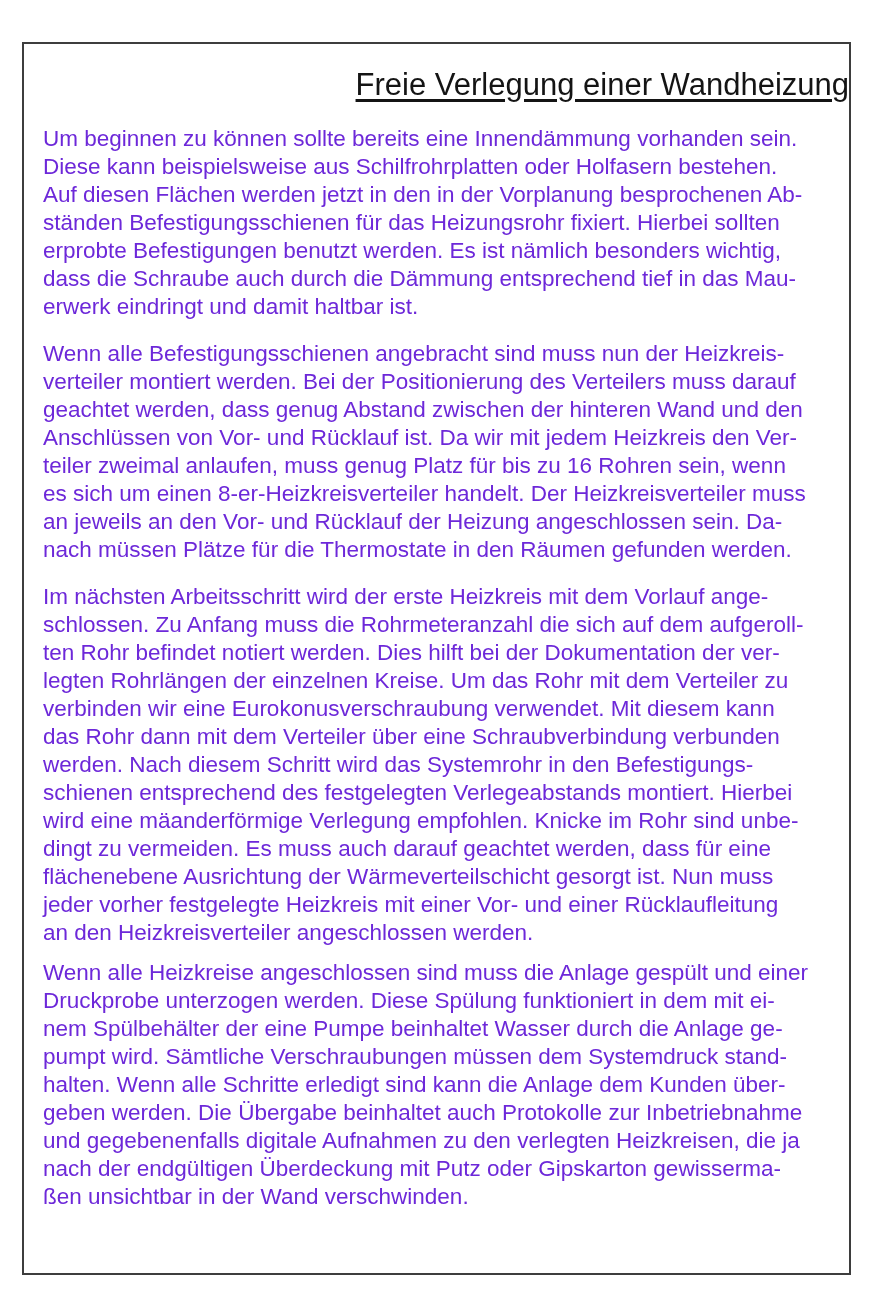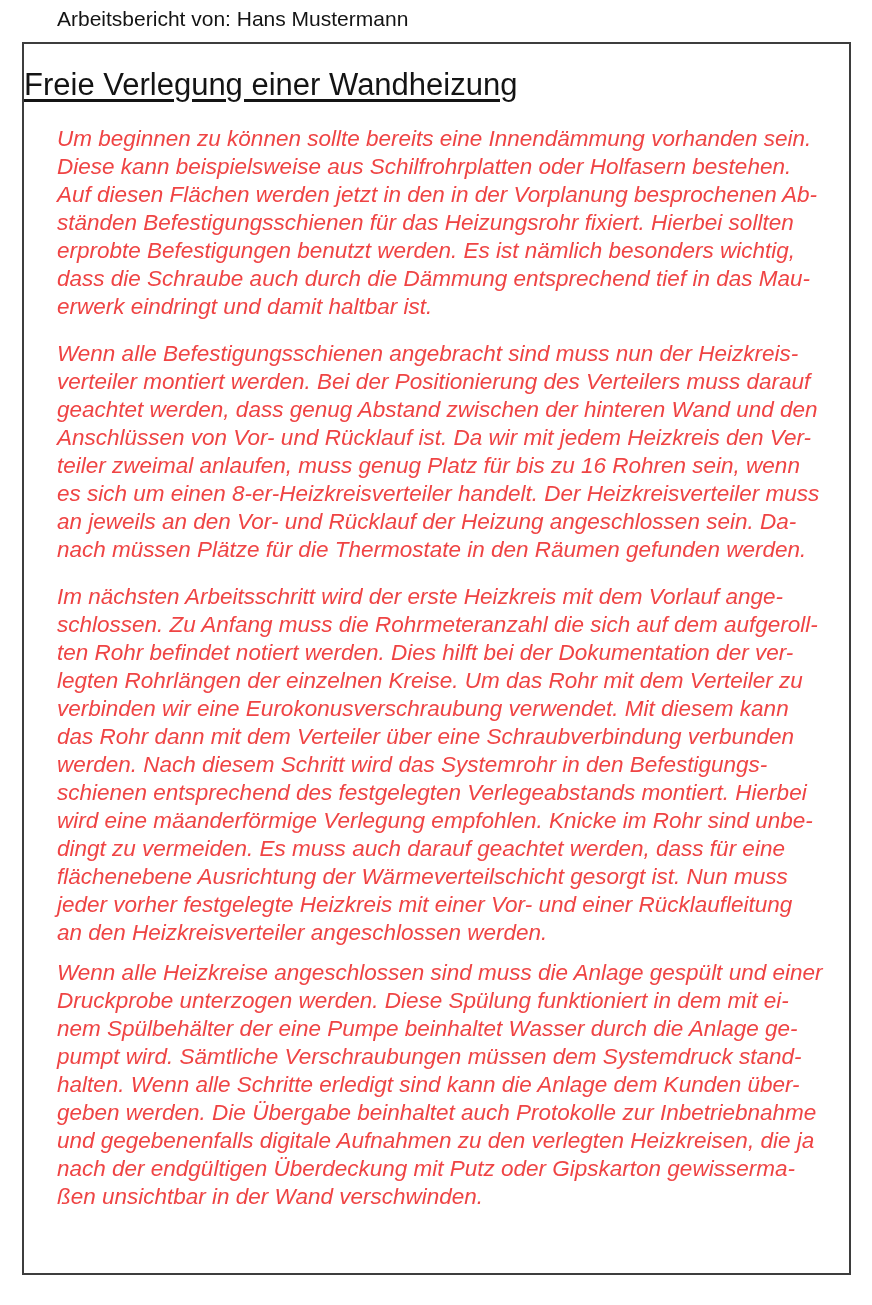--- a/index.html
+++ b/index.html
@@ -32,51 +32,49 @@
     top: 42px;
     width: 829px;
     height: 1233px;
     border: 2px solid #3d3d3d;
     background: #ffffff;
     overflow: hidden;
   }
   .doc-title {
     margin-top: 22px;
     margin-bottom: 21px;
-    text-align: left;
+    text-align: right;
     font-size: 31px;
     line-height: 38px;
     font-weight: 400;
     text-decoration: underline;
     text-underline-offset: 4px;
     color: #141414;
     white-space: pre;
   }
   .doc-body {
-    padding-left: 33px;
+    padding-left: 19px;
     padding-right: 2px;
     font-size: 22.5px;
     line-height: 28px;
-    color: #ef4444;
-    font-style: italic;
+    color: #6d28d9;
   }
   .para {
     white-space: pre;
     margin: 0 0 19px 0;
   }
   .para.joined {
     margin-bottom: 12px;
   }
 </style>
 </head>
 <body>
 
 <div class="page">
 
-  <div class="author-line">Arbeitsbericht von: Hans Mustermann</div>
 
   <div class="doc-box">
 
     <div class="doc-title">Freie Verlegung einer Wandheizung</div>
 
     <div class="doc-body">
 
       <p class="para">Um beginnen zu können sollte bereits eine Innendämmung vorhanden sein.
 Diese kann beispielsweise aus Schilfrohrplatten oder Holfasern bestehen.
 Auf diesen Flächen werden jetzt in den in der Vorplanung besprochenen Ab-

